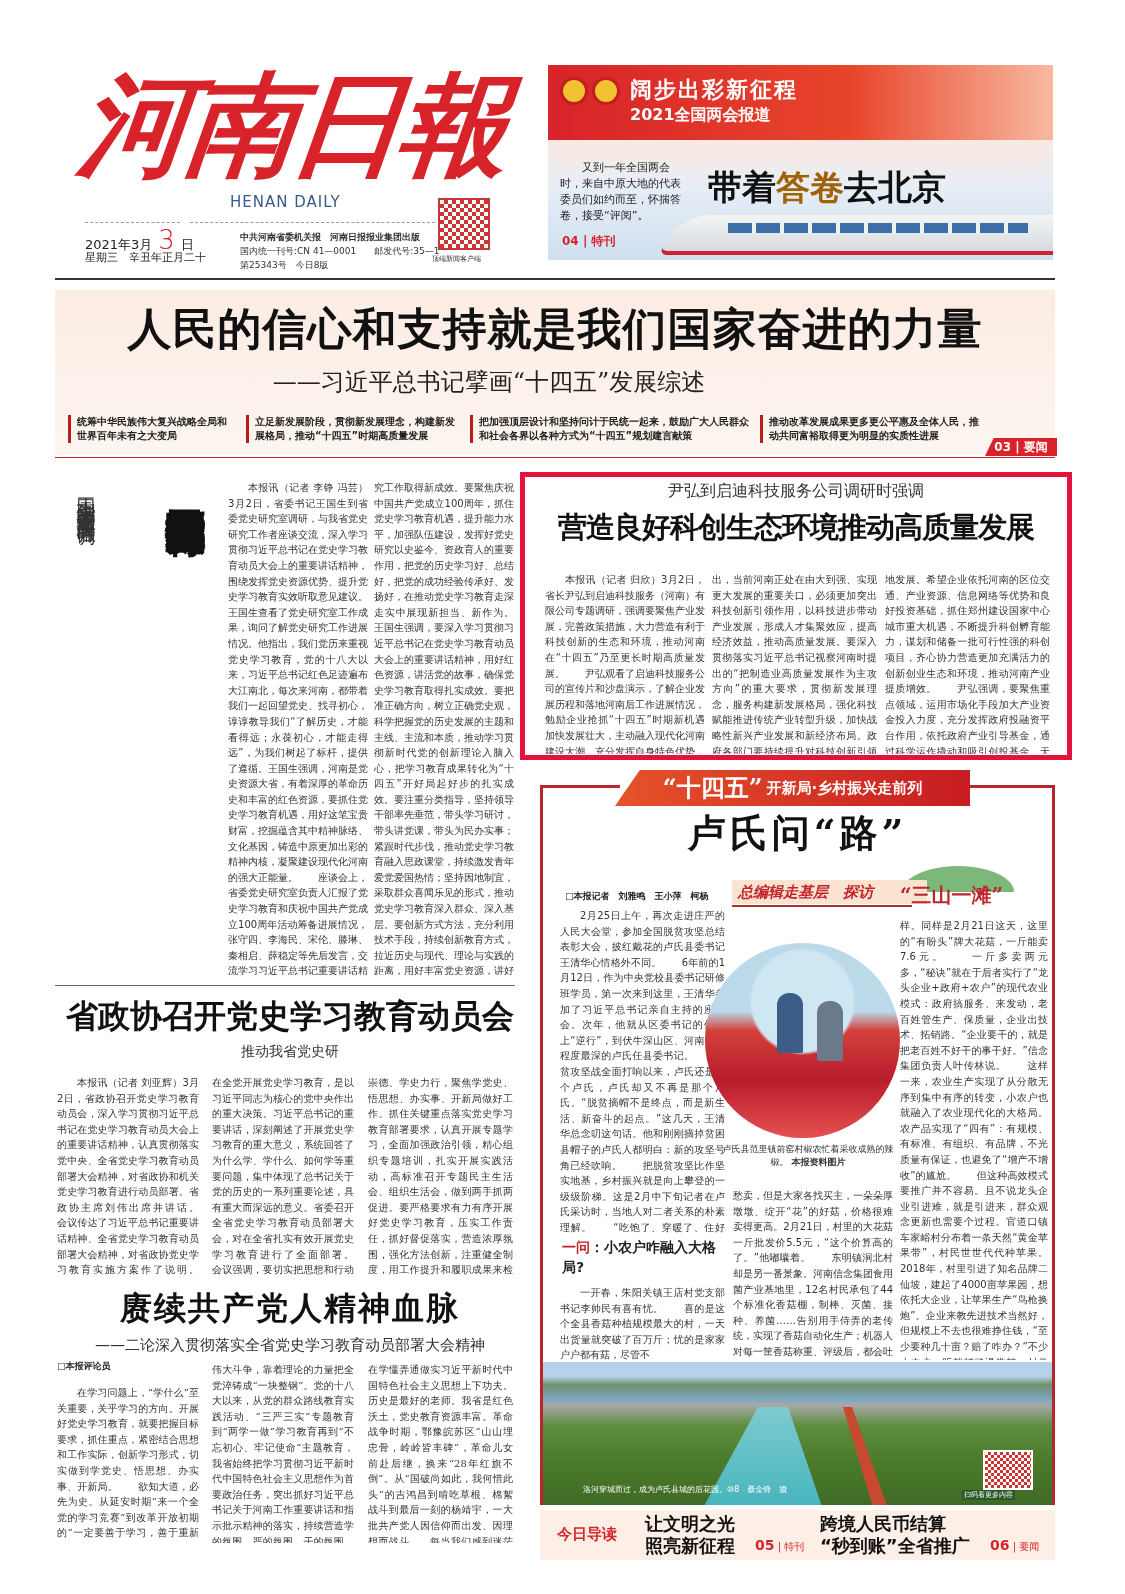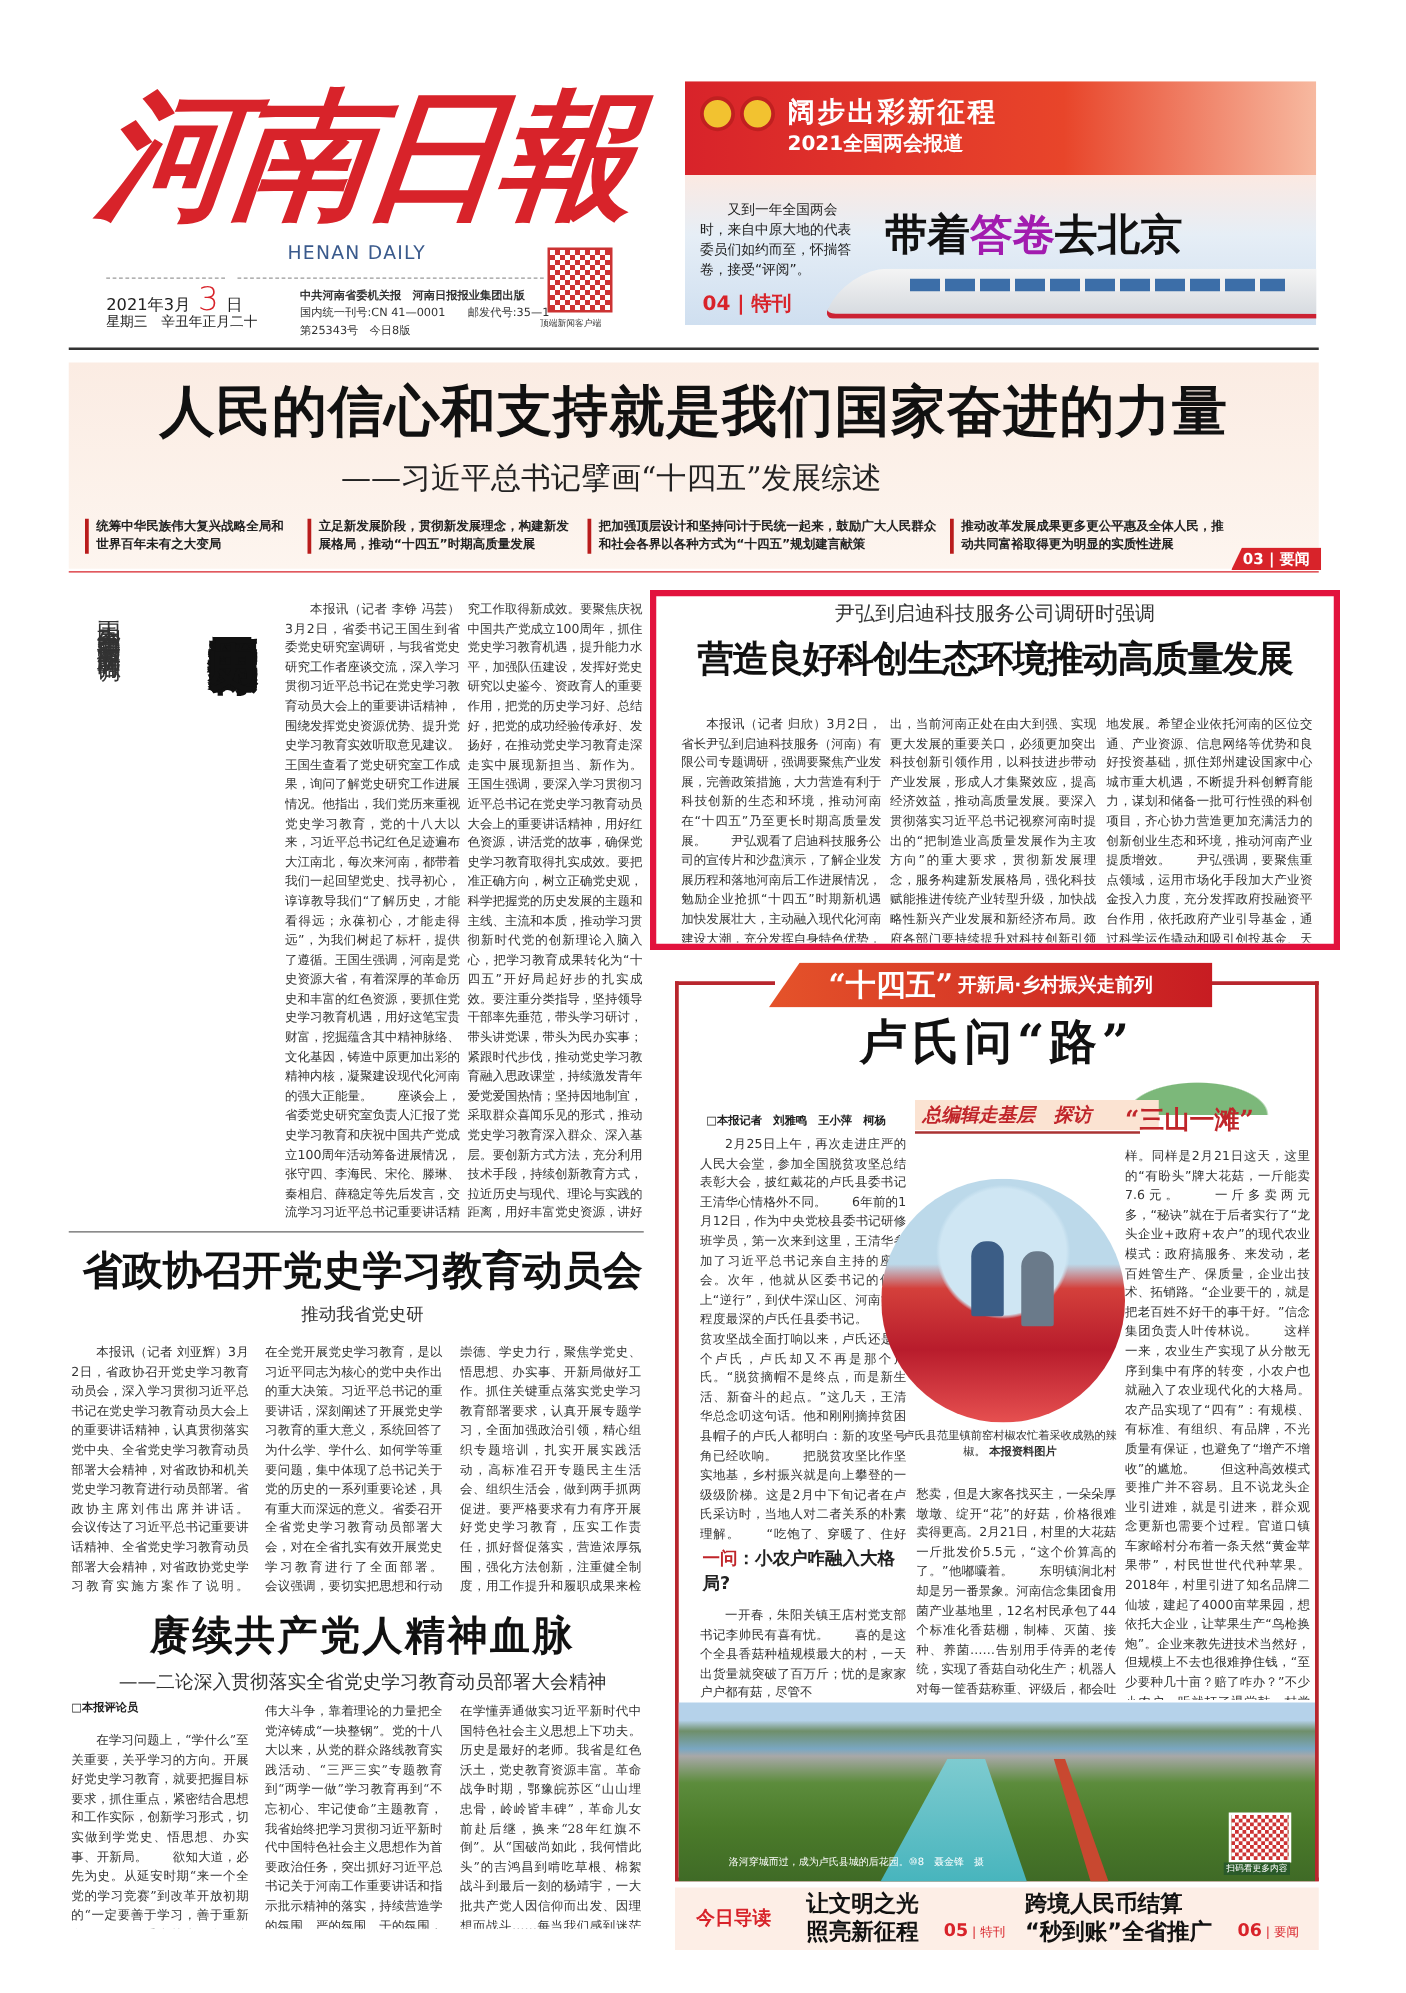--- a/index.html
+++ b/index.html
@@ -18,23 +18,23 @@
 #qr-top-label{left:432px;top:254px;font-size:7px;color:#333}
 
 #promo{left:548px;top:65px;width:505px;height:195px;overflow:hidden}
 #promo-top{position:absolute;left:0;top:0;width:100%;height:75px;background:linear-gradient(90deg,#d8232a,#e8452a 60%,#f7b9a0);}
 #promo-emblem1,#promo-emblem2{position:absolute;top:12px;width:28px;height:28px;border-radius:50%;background:#f2c230;border:3px solid #c02020}
 #promo-emblem1{left:12px}#promo-emblem2{left:44px}
 #promo-title{position:absolute;left:82px;top:10px;font-size:22px;color:#fff;font-weight:bold;letter-spacing:2px}
 #promo-sub{position:absolute;left:82px;top:40px;font-size:16px;color:#fff;font-weight:bold}
 #promo-bottom{position:absolute;left:0;top:75px;width:100%;height:120px;background:linear-gradient(180deg,#fbe9e2 0%,#e6eef6 40%,#cfdff0 100%)}
 #promo-text{position:absolute;left:12px;top:95px;width:130px;font-size:11px;line-height:16px;color:#222;text-indent:2em}
-#promo-page{position:absolute;left:14px;top:168px;font-size:16px;color:#d8232a;font-weight:bold}
+#promo-page{position:absolute;left:14px;top:168px;font-size:12px;color:#d8232a;font-weight:bold}
 #promo-headline{position:absolute;left:160px;top:100px;font-size:34px;font-weight:bold;color:#111;white-space:nowrap}
-#promo-headline .blue{color:#a21caf}
+#promo-headline .blue{color:#a16207}
 #promo-train{position:absolute;left:120px;top:150px;width:400px;height:40px;background:linear-gradient(180deg,#f4f4f4,#d7dbe0);border-radius:40px 0 0 10px;transform:skewX(-25deg);border-bottom:4px solid #c23}
 #promo-train-windows{position:absolute;left:180px;top:158px;width:300px;height:10px;background:repeating-linear-gradient(90deg,#3c6ea8 0 24px,#f0f0f0 24px 28px)}
 
 #hl-band{left:55px;top:290px;width:1000px;height:165px;background:linear-gradient(180deg,#fbece3,#fdf5ef)}
 #hl-main{left:55px;top:300px;width:1000px;text-align:center;font-size:44px;font-weight:bold;color:#111;letter-spacing:1px;white-space:nowrap}
 #hl-sub{left:55px;top:366px;width:868px;text-align:center;font-size:24px;color:#222;font-family:"DejaVu Serif","Liberation Serif",serif}
 .hl-bullet{top:415px;font-size:10px;line-height:14px;color:#222;border-left:3px solid #b91c1c;padding-left:6px;font-weight:bold}
 #hl-pagetag{left:985px;top:438px;width:72px;height:18px;background:#d8232a;color:#fff;font-size:12px;font-weight:bold;display:flex;align-items:center;justify-content:center;clip-path:polygon(12% 0,100% 0,100% 100%,0 100%)}
 .hr{height:1px;background:#888}
 
@@ -61,21 +61,21 @@
 #rf-photo-p1,#rf-photo-p2{position:absolute;width:26px;height:60px;background:#3b5d86;border-radius:12px 12px 2px 2px}
 #rf-photo-p1{left:72px;top:50px}#rf-photo-p2{left:112px;top:58px;background:#6a7a8a}
 #rf-caption{left:718px;top:1143px;width:180px;font-size:9px;line-height:13px;color:#333;text-align:center}
 #rf-q1{left:562px;top:1237px;width:165px;font-size:14px;font-weight:bold;color:#222;line-height:20px}
 #rf-q1 .red{color:#c0252a}
 #rf-landscape{left:543px;top:1362px;width:509px;height:143px;background:linear-gradient(180deg,#b5d2ea 0 10%,#6f8f6a 16%,#7aa7c2 26%,#a8a8a8 30%,#5c8c3c 45%,#4b7b2a 70%,#3f6a26 100%);overflow:hidden}
 #rf-river{position:absolute;left:155px;top:45px;width:150px;height:110px;background:linear-gradient(180deg,#7ecbd0,#41b2bb);clip-path:polygon(40% 0,60% 0,85% 100%,0 100%)}
 #rf-redbank{position:absolute;left:300px;top:45px;width:60px;height:110px;background:#c84830;clip-path:polygon(0 0,15% 0,80% 100%,55% 100%)}
 #rf-land-caption{position:absolute;left:40px;top:122px;font-size:8px;color:#fff}
 #rf-qr{position:absolute;left:440px;top:88px;width:50px;height:40px;background:repeating-conic-gradient(#c33 0 25%,#fff 0 50%) 0 0/6px 6px;border:2px solid #fff}
-#rf-qr-label{position:absolute;left:436px;top:128px;font-size:7px;color:#fff;background:#2a5a2a;padding:0 2px}
+#rf-qr-label{position:absolute;left:419px;top:128px;font-size:7px;color:#fff;background:#2a5a2a;padding:0 2px}
 
 #guide{left:540px;top:1510px;width:515px;height:50px;background:#fdeee6}
 #guide-label{left:557px;top:1525px;font-size:15px;font-weight:bold;color:#d8232a}
 .guide-item{top:1513px;font-size:18px;line-height:22px;color:#111;font-weight:bold}
 .guide-tag{top:1537px;font-size:10px;color:#d8232a;white-space:nowrap}
 .guide-tag b{font-size:14px}
 
 #a3-title{left:55px;top:995px;width:470px;text-align:center;font-size:32px;font-weight:bold;color:#111;font-family:"DejaVu Serif","Liberation Serif",serif;letter-spacing:0;white-space:nowrap}
 #a3-sub{left:55px;top:1043px;width:470px;text-align:center;font-size:14px;color:#333}
 #a4-title{left:55px;top:1287px;width:470px;text-align:center;font-size:32px;font-weight:bold;color:#111;font-family:"DejaVu Serif","Liberation Serif",serif;letter-spacing:2px}

